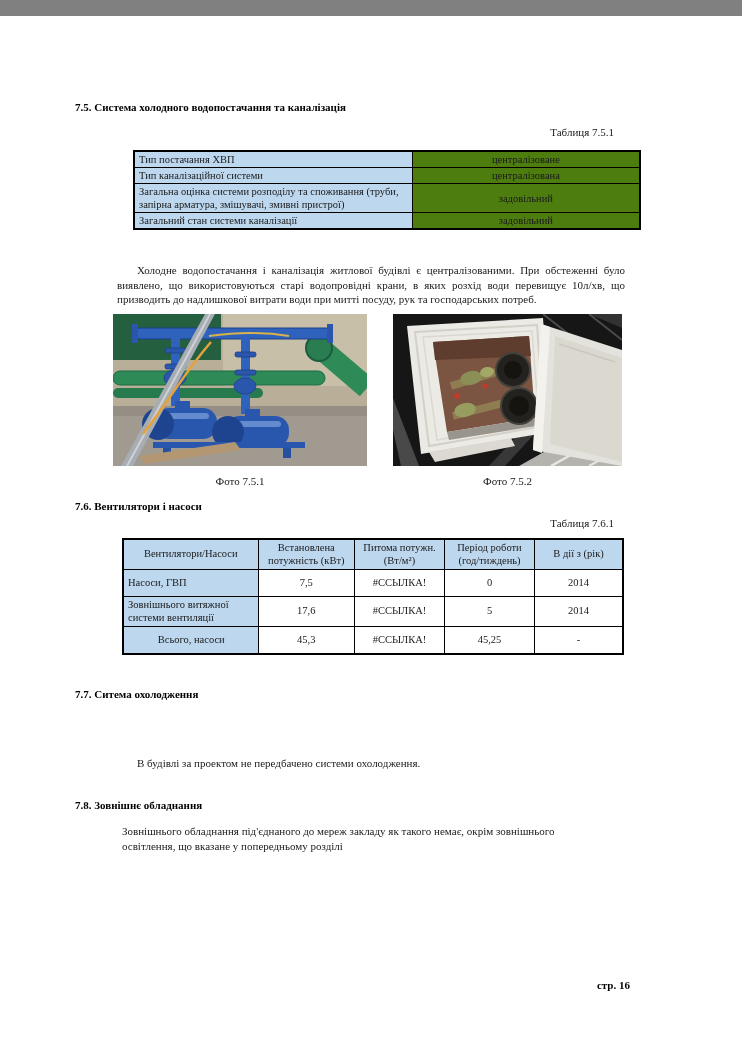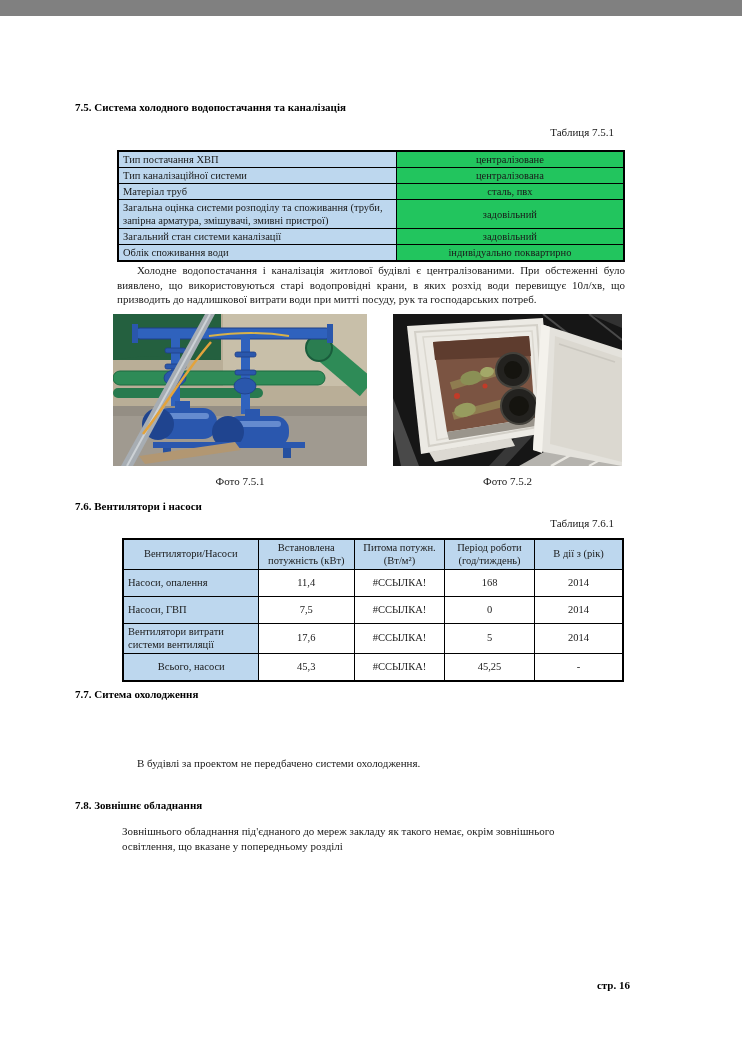--- a/index.html
+++ b/index.html
@@ -33,21 +33,21 @@
   
   table.t1 {
     border-collapse: collapse;
     width: 508px;
     border: 2px solid #000;
     font-size: 10.5px;
     line-height: 13px;
   }
   table.t1 td { border: 1px solid #000; padding: 1px 4px; vertical-align: middle; }
   table.t1 td.c1 { width: 55%; background: #BDD7EE; text-align: left; }
-  table.t1 td.c2 { width: 45%; text-align: center; background: #22c55e; }
+  table.t1 td.c2 { width: 45%; text-align: center; background: #4d7c0f; }
 
   
   table.t2 {
     border-collapse: collapse;
     width: 502px;
     border: 2px solid #000;
     font-size: 10.5px;
     line-height: 12.5px;
     table-layout: fixed;
     padding-left: 30px;
@@ -69,45 +69,37 @@
 </style>
 </head>
 <body>
 
 <div class="page">
 
   <div class="abs heading" style="top:85px;">7.5. Система холодного водопостачання та каналізація</div>
 
   <div class="abs table-label" style="top:110px;">Таблиця 7.5.1</div>
 
-  <table class="t1 abs" style="left:117px; top:134px;">
+  <table class="t1 abs" style="left:133px; top:134px;">
     <tbody>
       <tr>
         <td class="c1">Тип постачання ХВП</td>
         <td class="c2">централізоване</td>
       </tr>
       <tr>
         <td class="c1">Тип каналізаційної системи</td>
         <td class="c2">централізована</td>
       </tr>
       <tr>
-        <td class="c1">Матеріал труб</td>
-        <td class="c2">сталь, пвх</td>
-      </tr>
-      <tr>
         <td class="c1">Загальна оцінка системи розподілу та споживання (труби, запірна арматура, змішувачі, змивні пристрої)</td>
         <td class="c2">задовільний</td>
       </tr>
       <tr>
         <td class="c1">Загальний стан системи каналізації</td>
         <td class="c2">задовільний</td>
-      </tr>
-      <tr>
-        <td class="c1">Облік споживання води</td>
-        <td class="c2">індивідуально поквартирно</td>
       </tr>
     </tbody>
   </table>
 
   <div class="abs body-text" style="left:117px; top:247px; width:508px; text-align:justify; text-indent:20px;">Холодне водопостачання і каналізація житлової будівлі є централізованими. При обстеженні було виявлено, що використовуються старі водопровідні крани, в яких розхід води перевищує 10л/хв, що призводить до надлишкової витрати води при митті посуду, рук та господарських потреб.</div>
 
   <div class="abs photo-frame" style="left:113px; top:298px; width:254px; height:152px;">
     <svg width="254" height="152" viewBox="0 0 254 152">
       <rect width="254" height="152" fill="#b9ae97"></rect>
       <rect x="110" y="0" width="144" height="72" fill="#c8bfa9"></rect>
@@ -228,35 +220,28 @@
       <tr>
         <th>Вентилятори/Насоси</th>
         <th>Встановлена потужність (кВт)</th>
         <th>Питома потужн. (Вт/м²)</th>
         <th>Період роботи (год/тиждень)</th>
         <th>В дії з (рік)</th>
       </tr>
     </thead>
     <tbody>
       <tr>
-        <td class="rowhead">Насоси, опалення</td>
-        <td>11,4</td>
-        <td>#ССЫЛКА!</td>
-        <td>168</td>
-        <td>2014</td>
-      </tr>
-      <tr>
         <td class="rowhead">Насоси, ГВП</td>
         <td>7,5</td>
         <td>#ССЫЛКА!</td>
         <td>0</td>
         <td>2014</td>
       </tr>
       <tr>
-        <td class="rowhead">Вентилятори витрати системи вентиляції</td>
+        <td class="rowhead">Зовнішнього витяжної системи вентиляції</td>
         <td>17,6</td>
         <td>#ССЫЛКА!</td>
         <td>5</td>
         <td>2014</td>
       </tr>
       <tr>
         <td class="rowhead centered">Всього, насоси</td>
         <td>45,3</td>
         <td>#ССЫЛКА!</td>
         <td>45,25</td>

